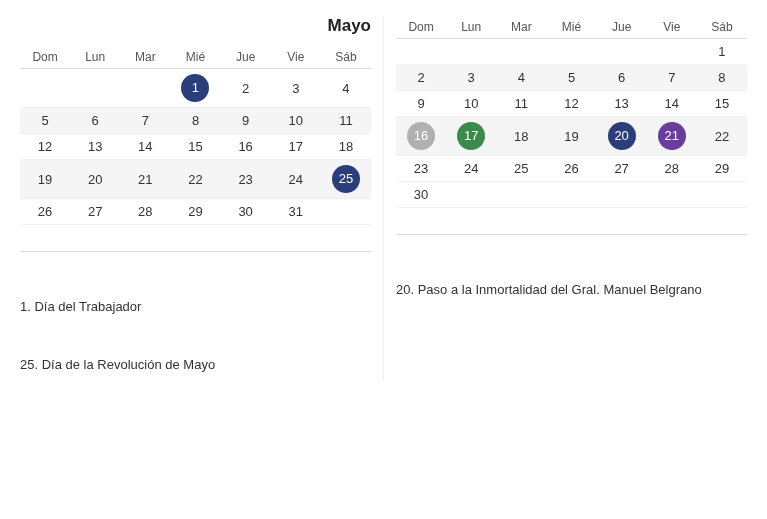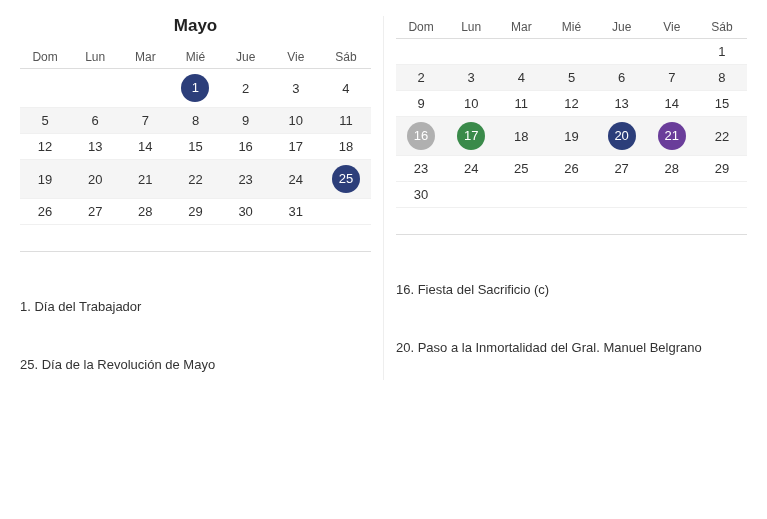--- a/index.html
+++ b/index.html
@@ -21,21 +21,21 @@
       width: 100%;
     }
     .calendar-section {
       flex: 1;
       padding: 0 12px;
     }
     .calendar-section + .calendar-section {
       border-left: 1px solid #eee;
     }
     .cal-title {
-      text-align: center;
+      text-align: right;
       font-weight: bold;
       font-size: 17px;
       margin-bottom: 10px;
     }
     .cal-grid {
       width: 100%;
       border-collapse: collapse;
     }
     .cal-grid th {
       text-align: center;
@@ -261,17 +261,16 @@
             <td></td>
             <td></td>
             <td></td>
             <td></td>
             <td></td>
             <td></td>
           </tr>
         </tbody>
     </table>
     <div class="notes-section" id="junio-notes">
-        <p class="note-item">16. Fiesta del Sacrificio (c)</p>
         <p class="note-item">20. Paso a la Inmortalidad del Gral. Manuel Belgrano</p>
       </div>
   </div>
 </div>
 
 </body></html>

